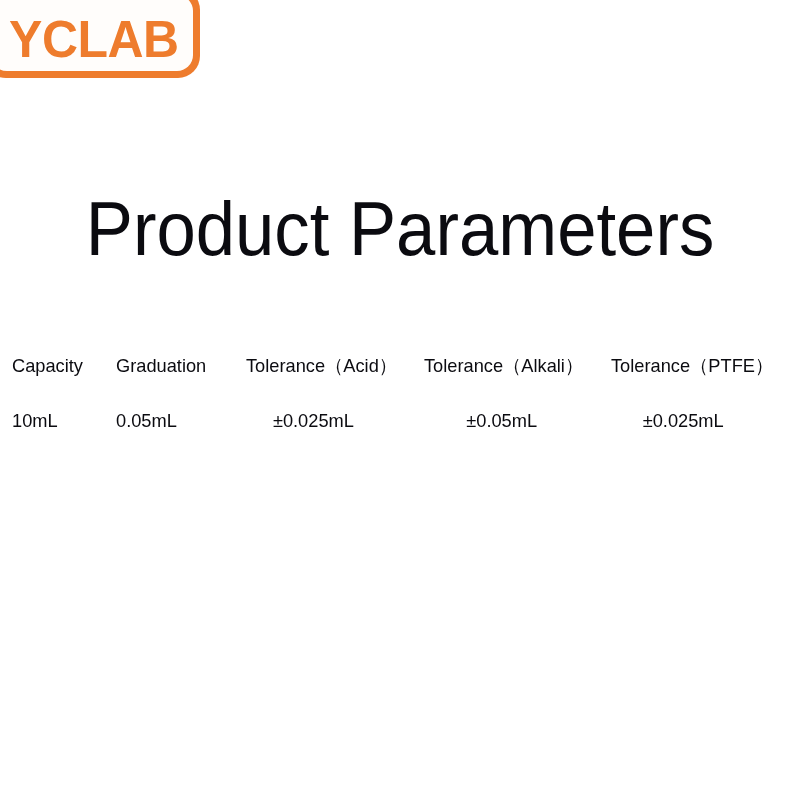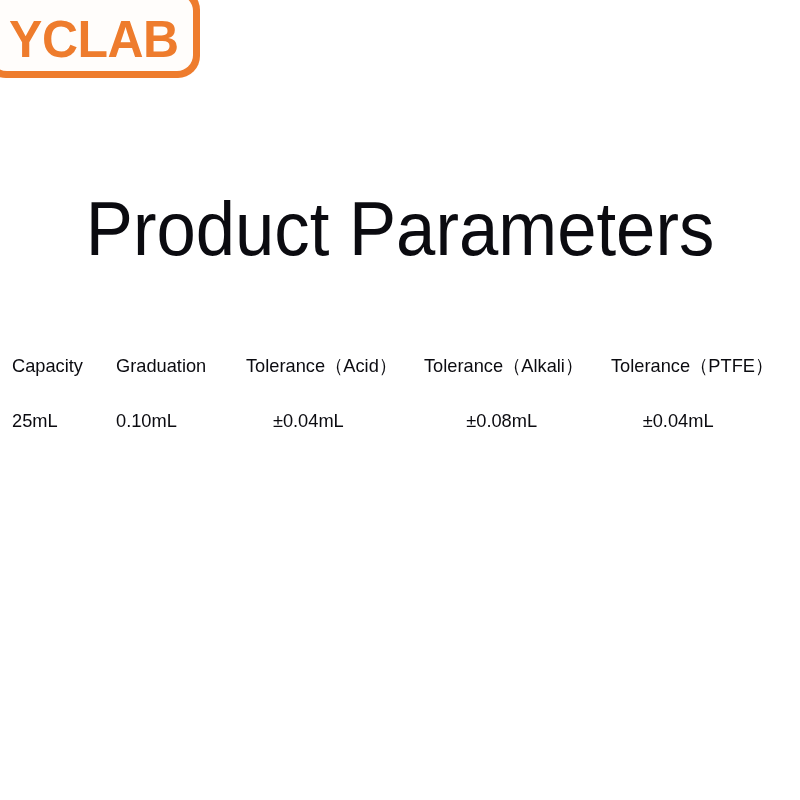--- a/index.html
+++ b/index.html
@@ -135,20 +135,20 @@
     <tr>
       <th>Capacity</th>
       <th>Graduation</th>
       <th>Tolerance（Acid）</th>
       <th>Tolerance（Alkali）</th>
       <th>Tolerance（PTFE）</th>
     </tr>
   </thead>
   <tbody>
     <tr>
-      <td class="cell-capacity">25mL</td>
-      <td class="cell-graduation">0.10mL</td>
-      <td class="cell-acid">±0.04mL</td>
-      <td class="cell-alkali">±0.08mL</td>
-      <td class="cell-ptfe">±0.04mL</td>
+      <td class="cell-capacity">10mL</td>
+      <td class="cell-graduation">0.05mL</td>
+      <td class="cell-acid">±0.025mL</td>
+      <td class="cell-alkali">±0.05mL</td>
+      <td class="cell-ptfe">±0.025mL</td>
     </tr>
   </tbody>
 </table>
 
 </body></html>

